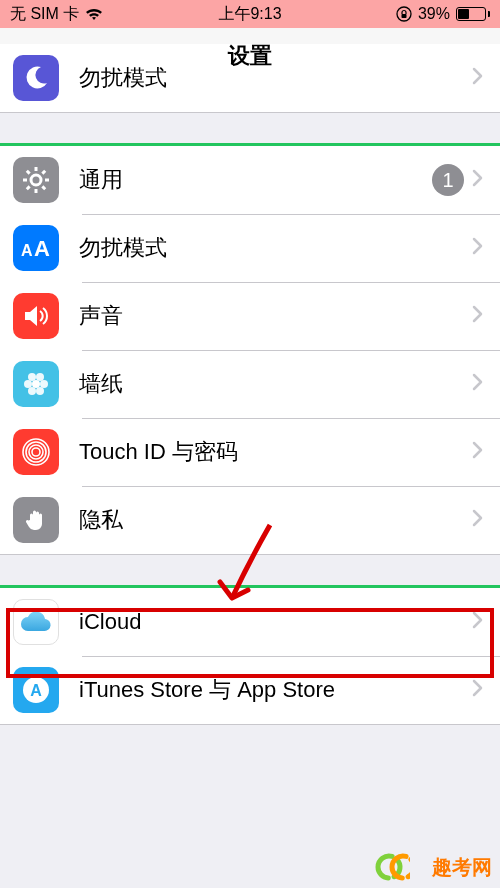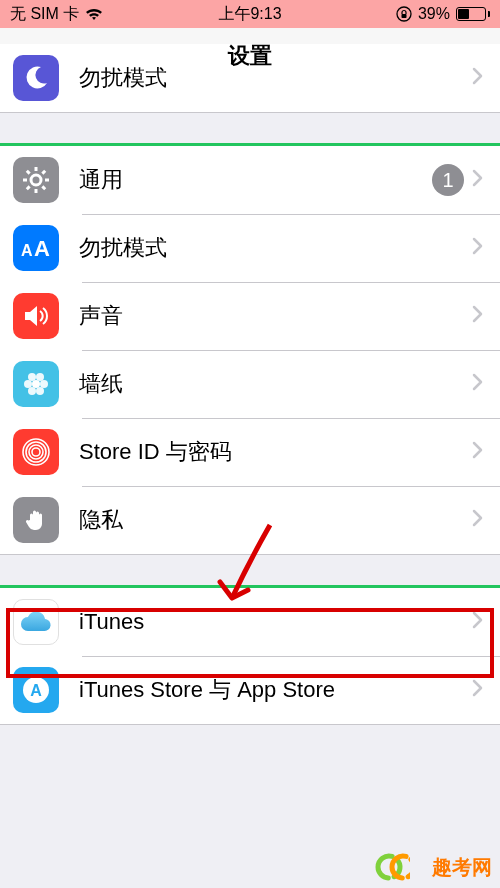--- a/index.html
+++ b/index.html
@@ -137,21 +137,21 @@
       </div>
       <div class="cell">
         <div class="icon-wrap" style="background: rgb(255, 59, 48);">
           <svg width="30" height="30" viewBox="0 0 30 30">
             <circle cx="15" cy="15" r="4" fill="none" stroke="#fff" stroke-width="1.6"></circle>
             <circle cx="15" cy="15" r="7" fill="none" stroke="#fff" stroke-width="1.6"></circle>
             <circle cx="15" cy="15" r="10" fill="none" stroke="#fff" stroke-width="1.6"></circle>
             <circle cx="15" cy="15" r="13" fill="none" stroke="#fff" stroke-width="1.6"></circle>
           </svg>
         </div>
-        <div class="cell-label">Store ID 与密码</div>
+        <div class="cell-label">Touch ID 与密码</div>
         <div class="chevron"><svg width="12" height="18" viewBox="0 0 12 18">
             <path d="M2 2 L9 9 L2 16" stroke="#c7c7cc" stroke-width="2.5" fill="none" stroke-linecap="round" stroke-linejoin="round"></path>
           </svg></div>
       </div>
       <div class="cell">
         <div class="icon-wrap" style="background: rgb(142, 142, 147);">
           <svg width="28" height="28" viewBox="0 0 28 28">
             <path d="M8 14 v-5 a1.5 1.5 0 0 1 3 0 v4 v-7 a1.5 1.5 0 0 1 3 0 v7 v-6 a1.5 1.5 0 0 1 3 0 v6 v-4 a1.5 1.5 0 0 1 3 0 v9 a6 6 0 0 1 -6 6 h-2 a6 6 0 0 1 -5 -3 l-3 -5 a1.5 1.5 0 0 1 2.5 -1.5 Z" fill="#fff"></path>
           </svg>
         </div>
@@ -168,21 +168,21 @@
             <path d="M10 22 a7 7 0 0 1 0-14 a9 9 0 0 1 17 2 a6 6 0 0 1 -1 12 Z" fill="#cfe9f7"></path>
             <path d="M10 22 a7 7 0 0 1 0-14 a9 9 0 0 1 17 2 a6 6 0 0 1 -1 12 Z" fill="url(#cg)"></path>
             <defs>
               <linearGradient id="cg" x1="0" y1="0" x2="0" y2="1">
                 <stop offset="0" stop-color="#7fd3f7"></stop>
                 <stop offset="1" stop-color="#3aa7e0"></stop>
               </linearGradient>
             </defs>
           </svg>
         </div>
-        <div class="cell-label">iTunes</div>
+        <div class="cell-label">iCloud</div>
         <div class="chevron"><svg width="12" height="18" viewBox="0 0 12 18">
             <path d="M2 2 L9 9 L2 16" stroke="#c7c7cc" stroke-width="2.5" fill="none" stroke-linecap="round" stroke-linejoin="round"></path>
           </svg></div>
       </div>
       <div class="cell">
         <div class="icon-wrap" style="background: rgb(36, 168, 239);">
           <svg width="30" height="30" viewBox="0 0 30 30">
             <circle cx="15" cy="15" r="13" fill="#fff"></circle>
             <text x="15" y="21" text-anchor="middle" font-size="16" font-weight="700" fill="#24a8ef">A</text>
           </svg>

